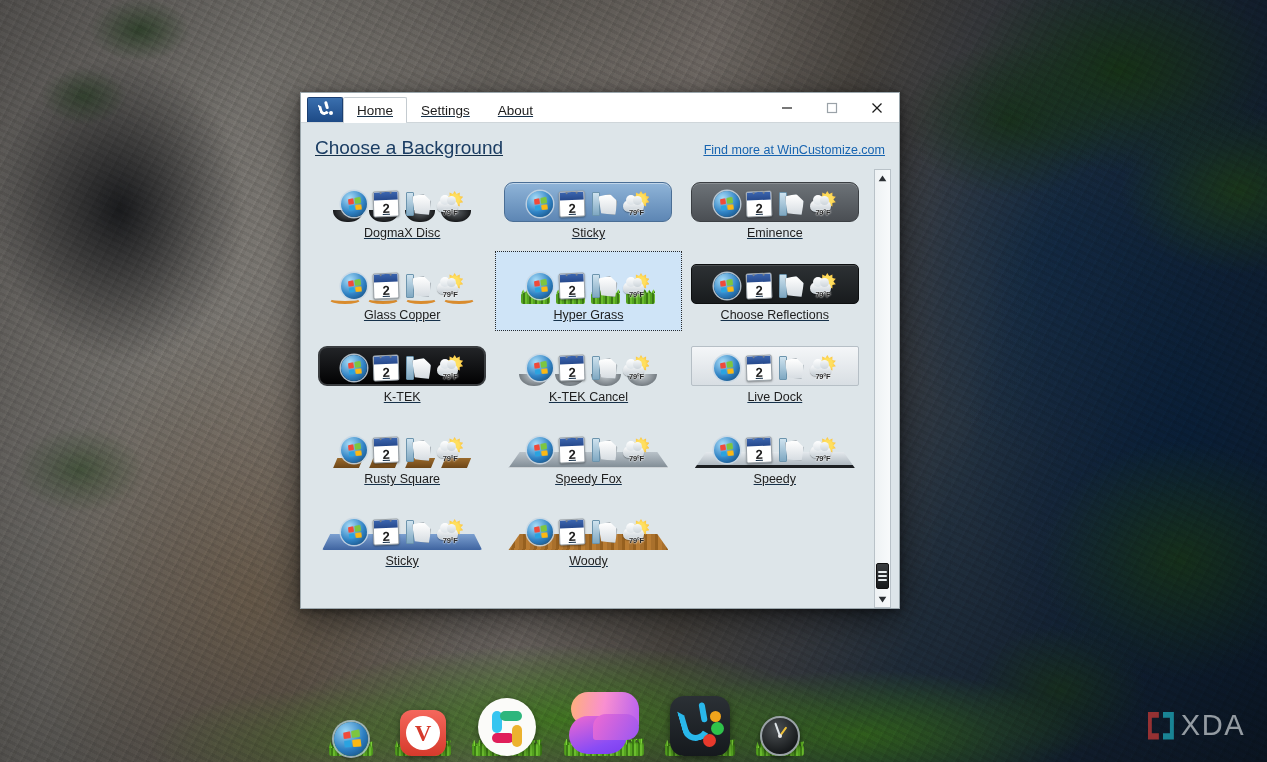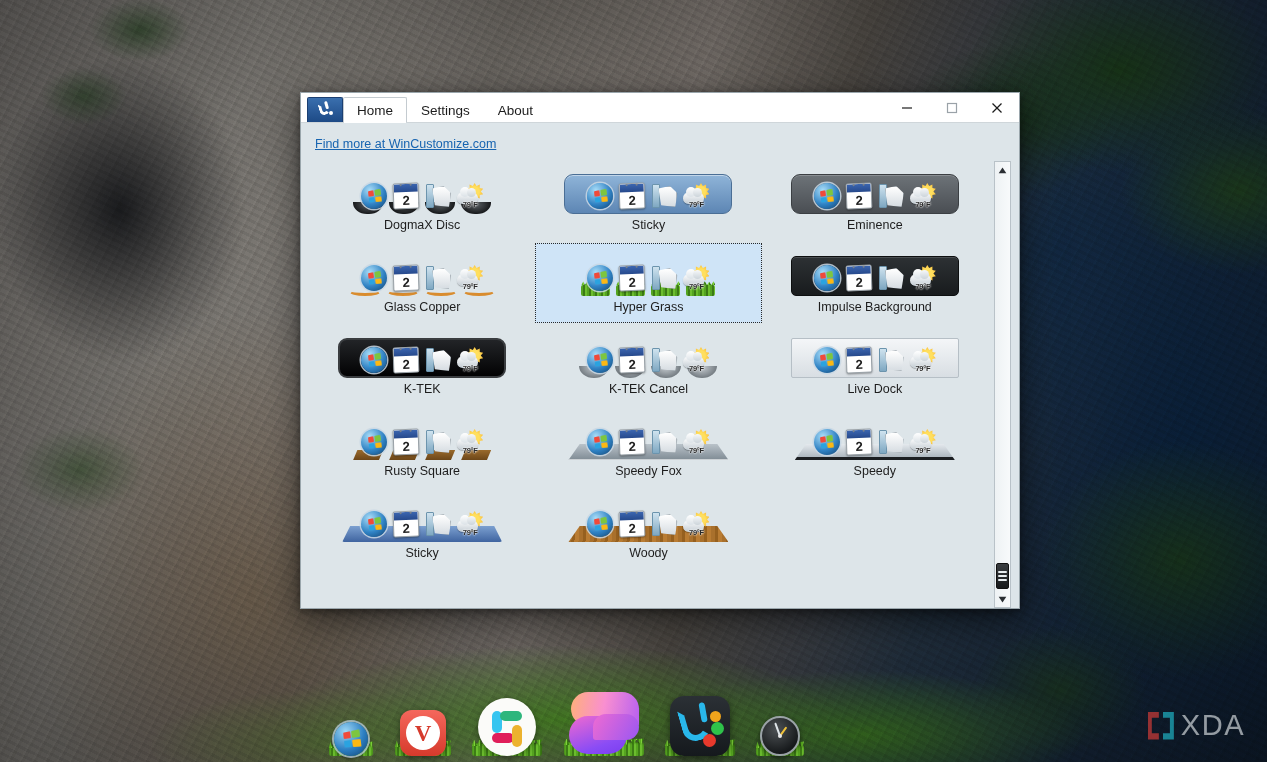--- a/index.html
+++ b/index.html
@@ -204,26 +204,26 @@
   #dock-label {
     position: absolute; left: 0; right: 0; top: -6px;
     text-align: center; font-size: 16px; font-weight: 700; color: #ffffff;
     text-shadow: 0 0 2px #000, 1px 1px 2px #000, -1px 1px 2px #000, 1px -1px 2px #000, -1px -1px 2px #000;
     pointer-events: none;
   }
 
   
   #app-window {
     position: absolute; left: 300px; top: 92px;
-    width: 720px; height: 517px;
+    width: 600px; height: 517px;
     background: #dde5e9;
     border: 1px solid #9aa6ac;
     box-shadow: 0 10px 34px rgba(0,0,0,.55), 0 2px 8px rgba(0,0,0,.4);
     display: flex; flex-direction: column;
-    font-size: 13px; color: #16314a;
+    font-size: 13px; color: #16314a; text-decoration: underline;
   }
 
   
   #titlebar {
     height: 30px; background: #ffffff;
     display: flex; align-items: flex-end;
     position: relative; flex: 0 0 auto;
     border-bottom: 1px solid #cfd6da;
   }
   #app-logo {
@@ -534,20 +534,21 @@
         <div class="wc close">
           <svg width="12" height="12" viewBox="0 0 12 12">
             <line x1="1.5" y1="1.5" x2="10.5" y2="10.5" stroke="#1c1c1c" stroke-width="1.2"></line>
             <line x1="10.5" y1="1.5" x2="1.5" y2="10.5" stroke="#1c1c1c" stroke-width="1.2"></line>
           </svg>
         </div>
       </div>
     </div>
 
     <div id="dialog-header">
+      <div id="page-title">Choose a Background</div>
       <a id="find-more-link">Find more at WinCustomize.com</a>
     </div>
 
     <div id="dialog-body">
       <div id="grid-viewport">
         <div id="bg-grid">
             <div class="bg-cell">
               <span class="thumb">
                 <span class="pods">
                   <span class="pod pod-carbon"></span>
@@ -727,21 +728,21 @@
                     <span class="back"></span>
                     <span class="pages"></span>
                   </span>
                   <span class="mi mi-wx">
                     <span class="sun"></span>
                     <span class="cloud"></span>
                     <span class="temp">79°F</span>
                   </span>
                 </span>
               </span>
-              <span class="bg-name">Impulse Background</span>
+              <span class="bg-name">Choose Reflections</span>
             </div>
             <div class="bg-cell">
               <span class="thumb">
                 <span class="tray tray-black-round"></span>
                 <span class="icons">
                   <span class="mi mi-orb">
                     <span class="winflag">
                       <i></i>
                       <i></i>
                       <i></i>

